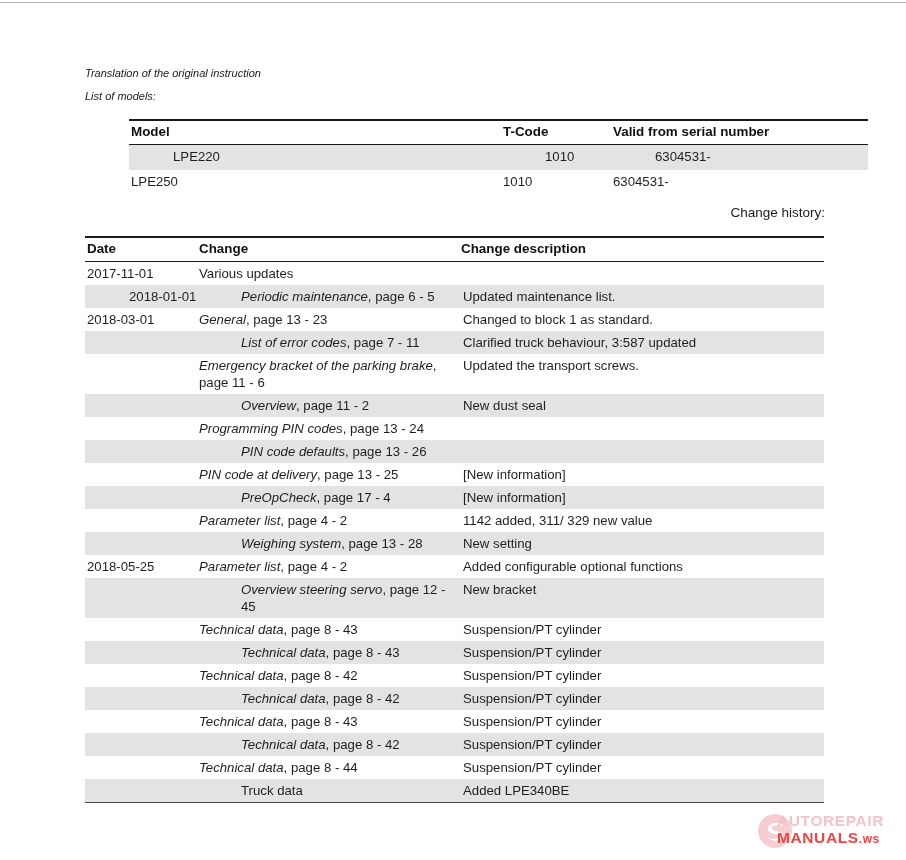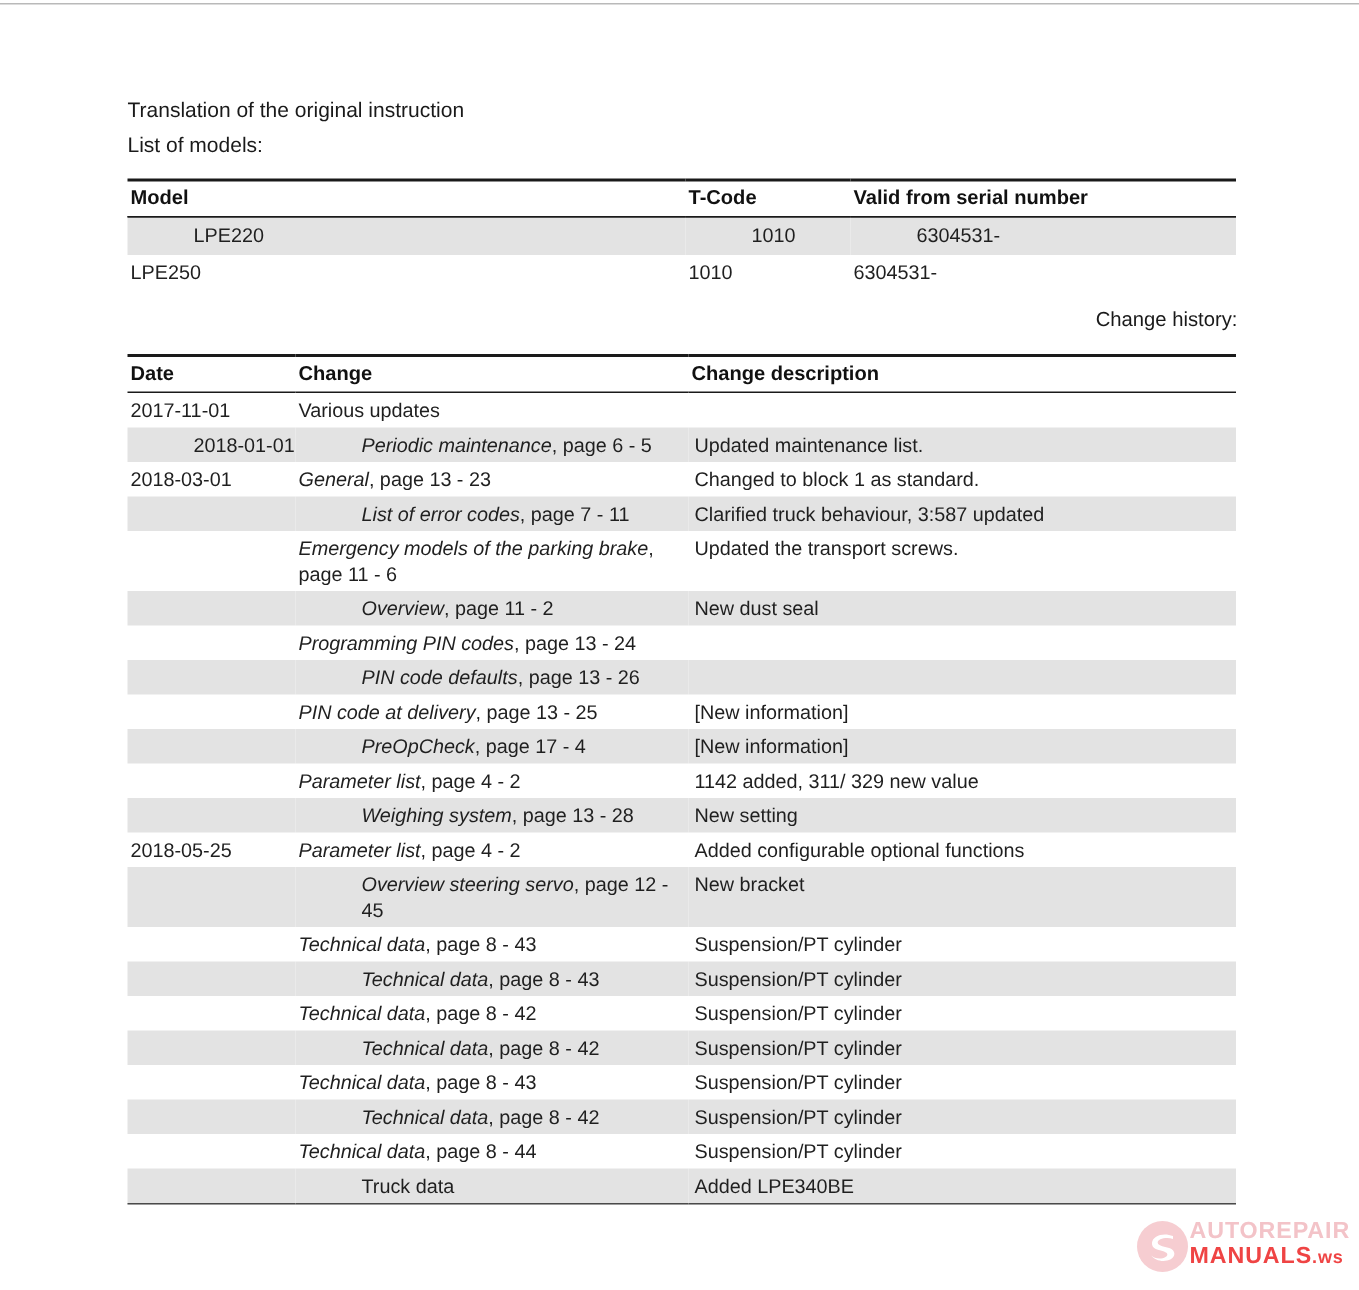--- a/index.html
+++ b/index.html
@@ -25,25 +25,26 @@
     background: #b9b9b9;
   }
   .page-body {
     position: absolute;
     left: 85px;
     top: 62px;
     width: 740px;
   }
 
   .intro-line {
-    font-size: 14px;
+    font-size: 11px;
     line-height: 22px;
     color: #1a1a1a;
     margin: 0 0 0 0;
     padding: 0;
+    font-style: italic;
   }
   .intro-line.second { margin-top: 1px; }
 
   .section-label {
     font-size: 13.5px;
     line-height: 22px;
     color: #1a1a1a;
     margin: 0;
     text-align: right;
   }
@@ -68,21 +69,21 @@
   table.doc-table td {
     padding: 3px 0 3px 2px;
     vertical-align: top;
     color: #1f1f1f;
     line-height: 17px;
   }
   table.doc-table tr.shaded td { background: #e3e3e3; padding-left: 44px; }
   table.doc-table tr.last-row td { border-bottom: 1px solid #4a4a4a; }
 
   
-  #models-table { margin-top: 12px; }
+  #models-table { margin-top: 12px; margin-left: 44px; }
   #models-table td { height: 19px; }
   .col-model   { width: 372px; }
   .col-tcode   { width: 110px; }
   .col-serial  { width: 257px; }
 
   
   #history-table { margin-top: 12px; }
   .col-date   { width: 112px; }
   .col-change { width: 262px; }
   .col-desc   { width: 365px; }
@@ -107,21 +108,21 @@
   }
   .wm-mark {
     position: absolute;
     left: 0;
     top: 3px;
     width: 36px;
     height: 36px;
   }
   .wm-text {
     position: absolute;
-    left: 36px;
+    left: 20px;
     top: 2px;
     width: 112px;
   }
   .wm-line1 {
     font-size: 15.5px;
     letter-spacing: 0.6px;
     font-weight: bold;
     color: #f3c3c8;
     line-height: 17px;
     white-space: nowrap;
@@ -205,21 +206,21 @@
           <td class="cell-change"><span class="ref-wrap"><span class="ref-title">General</span><span>, page 13 - 23</span></span></td>
           <td class="cell-desc">Changed to block 1 as standard.</td>
         </tr>
         <tr class="shaded">
           <td class="cell-date"></td>
           <td class="cell-change"><span class="ref-wrap"><span class="ref-title">List of error codes</span><span>, page 7 - 11</span></span></td>
           <td class="cell-desc">Clarified truck behaviour, 3:587 updated</td>
         </tr>
         <tr>
           <td class="cell-date"></td>
-          <td class="cell-change justify"><span class="ref-wrap"><span class="ref-title">Emergency models of the parking brake</span><span>, page 11 - 6</span></span></td>
+          <td class="cell-change justify"><span class="ref-wrap"><span class="ref-title">Emergency bracket of the parking brake</span><span>, page 11 - 6</span></span></td>
           <td class="cell-desc">Updated the transport screws.</td>
         </tr>
         <tr class="shaded">
           <td class="cell-date"></td>
           <td class="cell-change"><span class="ref-wrap"><span class="ref-title">Overview</span><span>, page 11 - 2</span></span></td>
           <td class="cell-desc">New dust seal</td>
         </tr>
         <tr>
           <td class="cell-date"></td>
           <td class="cell-change"><span class="ref-wrap"><span class="ref-title">Programming PIN codes</span><span>, page 13 - 24</span></span></td>

